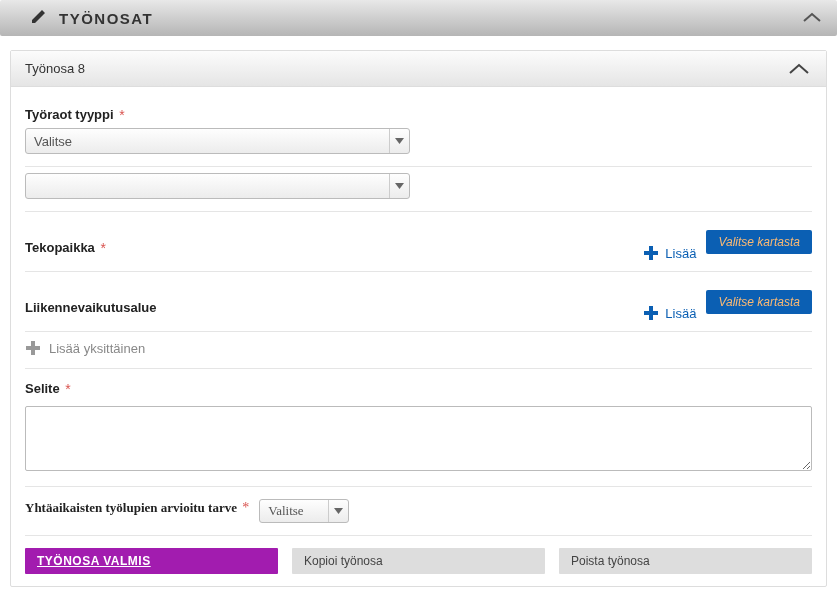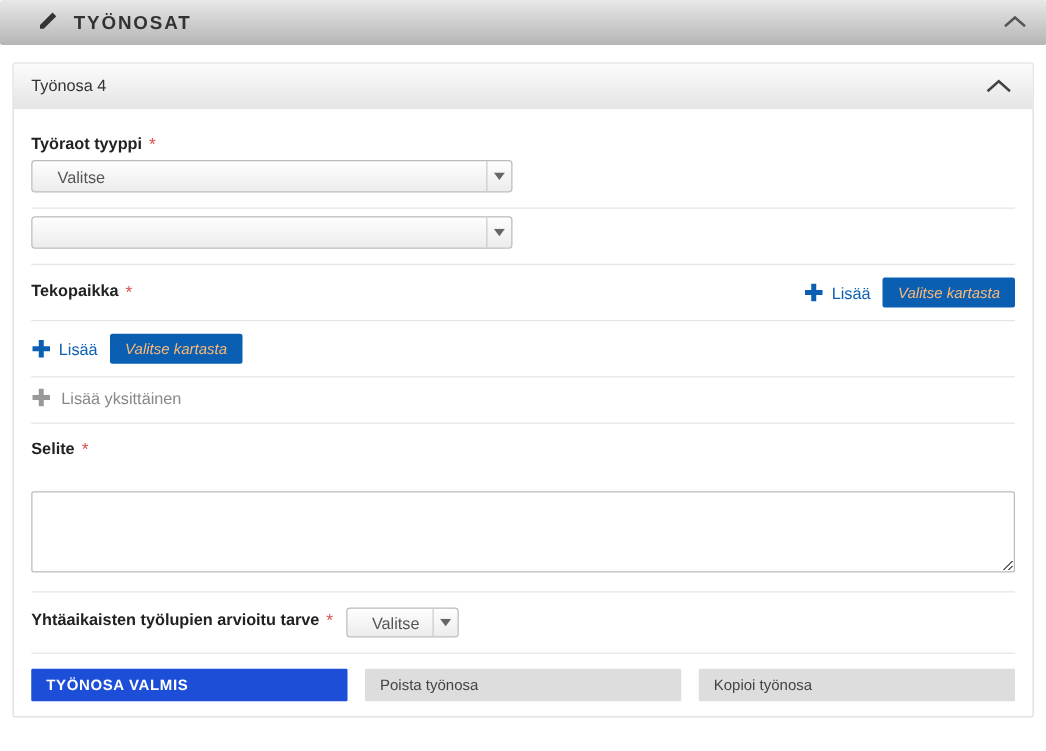--- a/index.html
+++ b/index.html
@@ -63,21 +63,21 @@
     border: 1px solid #bbb;
     border-radius: 3px;
     background: linear-gradient(to bottom, #fefefe 0%, #ececec 100%);
     height: 26px;
     position: relative;
     display: flex;
     align-items: center;
     padding: 0 8px;
     cursor: pointer;
   }
-  .select-wrap .select-text { color: #555; font-size: 13px; margin-left: 12px; }
+  .select-wrap .select-text { color: #555; font-size: 13px; }
   .select-caret {
     position: absolute;
     right: 0;
     top: 0;
     width: 20px;
     height: 100%;
     border-left: 1px solid #ccc;
     display: flex;
     align-items: center;
     justify-content: center;
@@ -93,20 +93,21 @@
   }
   .actions { display: flex; align-items: center; gap: 10px; }
 
   .link-add {
     color: #0b5fb3;
     font-size: 13px;
     display: inline-flex;
     align-items: center;
     gap: 6px;
     cursor: pointer;
+    margin-top: 23px;
   }
   .plus-blue { width: 16px; height: 16px; position: relative; }
   .plus-blue::before, .plus-blue::after {
     content: ''; position: absolute; background: #0b5fb3;
   }
   .plus-blue::before { left: 6px; top: 1px; width: 4px; height: 14px; }
   .plus-blue::after { top: 6px; left: 1px; height: 4px; width: 14px; }
 
   .plus-grey { width: 16px; height: 16px; position: relative; }
   .plus-grey::before, .plus-grey::after {
@@ -147,37 +148,38 @@
     font-family: inherit;
     font-size: 13px;
   }
 
   .estimate-row {
     display: flex;
     align-items: center;
     gap: 10px;
     padding: 12px 0;
     border-bottom: 1px solid #e5e5e5;
+    font-family: Liberation Serif, serif;
   }
 
   .button-bar {
     display: flex;
     gap: 14px;
     padding-top: 12px;
   }
   .btn-wide {
     flex: 1;
     padding: 6px 12px;
     font-size: 12px;
     border: none;
     text-align: left;
     cursor: pointer;
     border-radius: 1px;
   }
-  .btn-blue { background: #1d4ed8; color: #fff; font-weight: bold; letter-spacing: 0.5px;}
+  .btn-blue { background: #a21caf; color: #fff; font-weight: bold; letter-spacing: 0.5px; text-decoration: underline;}
   .btn-grey { background: #ddd; color: #444; }
   .chev-wrap svg { display:block; }
 
 </style>
 </head>
 <body>
 
 <div class="container">
 
   <div class="main-header">
@@ -189,21 +191,21 @@
     <span class="title">TYÖNOSAT</span>
     <span class="collapse-caret chev-wrap">
       <svg width="22" height="14" viewBox="0 0 22 14">
         <polyline points="3,10 11,3 19,10" fill="none" stroke="#555" stroke-width="2"></polyline>
       </svg>
     </span>
   </div>
 
   <div class="panel">
     <div class="panel-header">
-      <span>Työnosa 4</span>
+      <span>Työnosa 8</span>
       <span class="collapse-caret chev-wrap">
         <svg width="26" height="16" viewBox="0 0 26 16">
           <polyline points="4,12 13,4 22,12" fill="none" stroke="#444" stroke-width="2"></polyline>
         </svg>
       </span>
     </div>
 
     <div class="panel-body">
 
       <div class="field-row">
@@ -240,40 +242,43 @@
         <div class="actions">
           <span class="link-add">
             <span class="plus-blue"></span>
             <span>Lisää</span>
           </span>
           <button class="btn-primary">Valitse kartasta</button>
         </div>
       </div>
 
       <div class="row-inline">
+        <div>
+          <span class="field-label">Liikennevaikutusalue</span>
+        </div>
         <div class="actions">
           <span class="link-add">
             <span class="plus-blue"></span>
             <span>Lisää</span>
           </span>
           <button class="btn-primary">Valitse kartasta</button>
         </div>
       </div>
 
       <div class="tyoraot-row">
         <div class="tyoraot-actions">
           <div class="half">
             <span class="plus-grey"></span>
             <span class="disabled-link">Lisää yksittäinen</span>
           </div>
         </div>
       </div>
 
       <div class="field-row" style="border-bottom:1px solid #e5e5e5; padding-top:12px;">
-        <div style="margin-bottom:21px;">
+        <div style="margin-bottom:4px;">
           <span class="field-label">Selite</span>
           <span class="req">*</span>
         </div>
         <textarea class="textarea-field" value="" style=""></textarea>
       </div>
 
       <div class="estimate-row">
         <div>
           <span class="field-label">Yhtäaikaisten työlupien arvioitu tarve</span>
           <span class="req">*</span>
@@ -283,20 +288,20 @@
           <span class="select-caret">
             <svg width="9" height="6" viewBox="0 0 9 6">
                 <polygon points="0,0 9,0 4.5,6" fill="#666"></polygon>
               </svg>
           </span>
         </div>
       </div>
 
       <div class="button-bar">
         <button class="btn-wide btn-blue">TYÖNOSA VALMIS</button>
+        <button class="btn-wide btn-grey">Kopioi työnosa</button>
         <button class="btn-wide btn-grey">Poista työnosa</button>
-        <button class="btn-wide btn-grey">Kopioi työnosa</button>
       </div>
 
     </div>
   </div>
 
 </div>
 
 </body></html>

